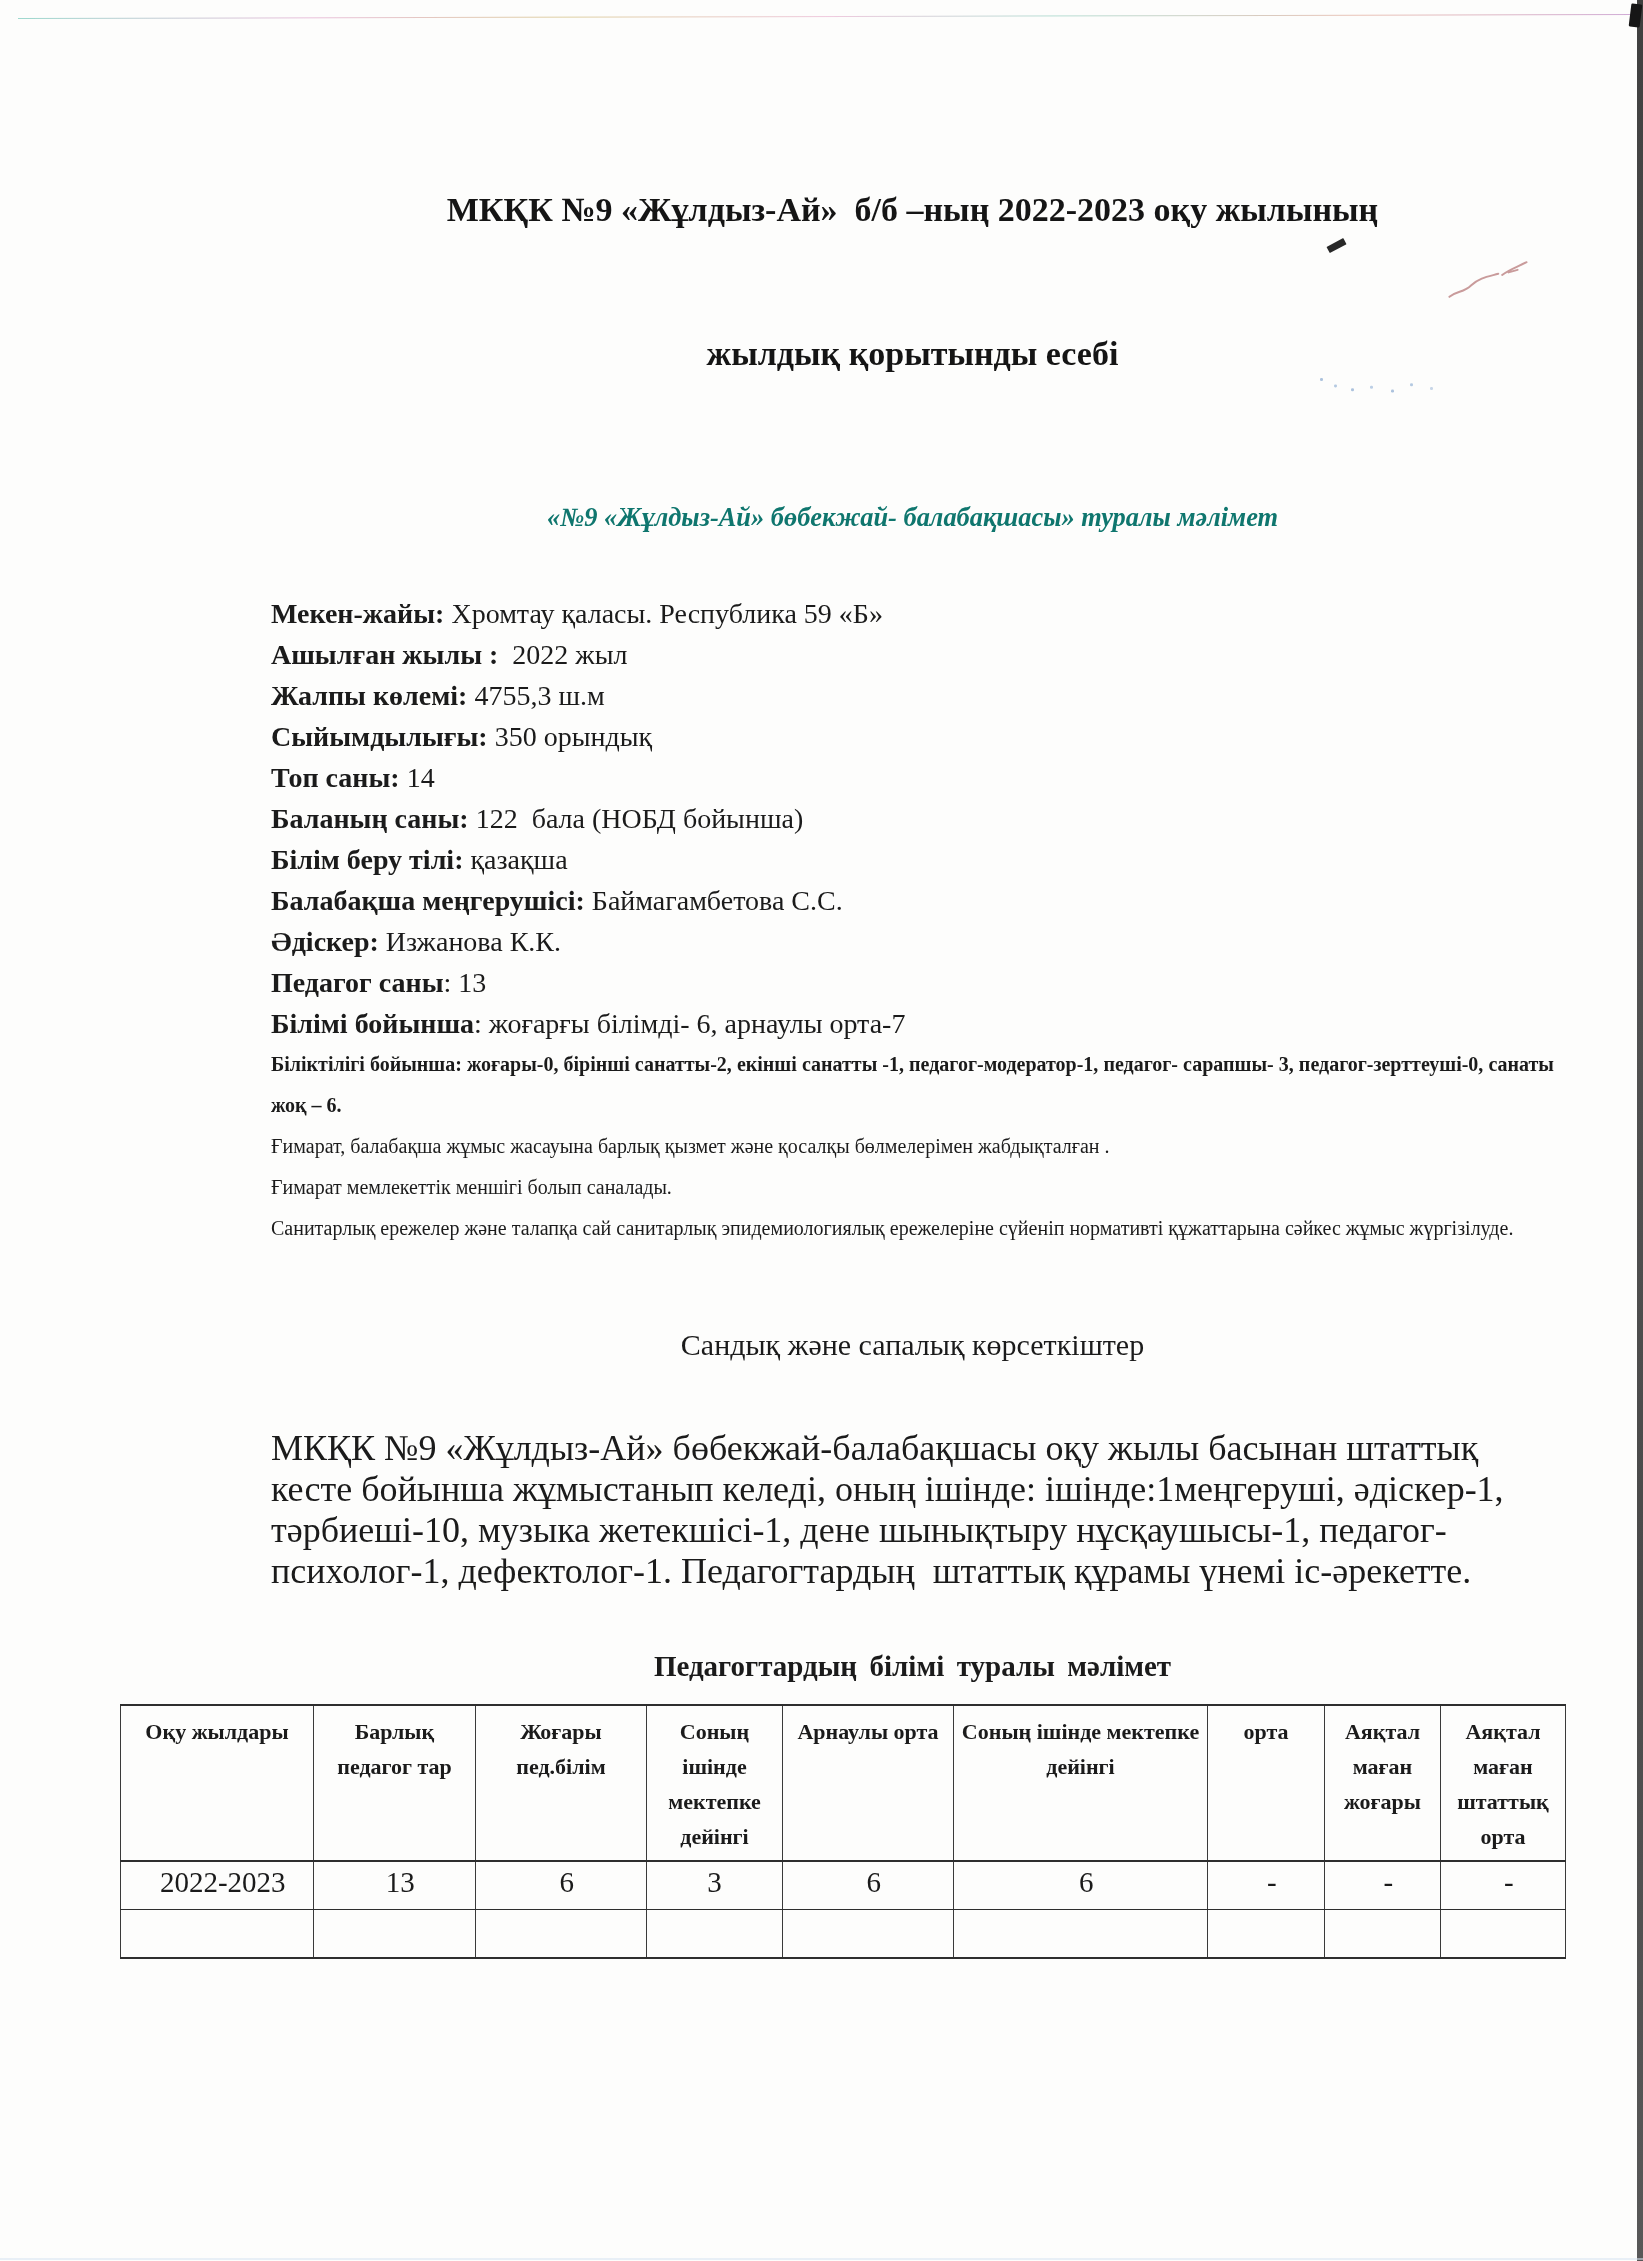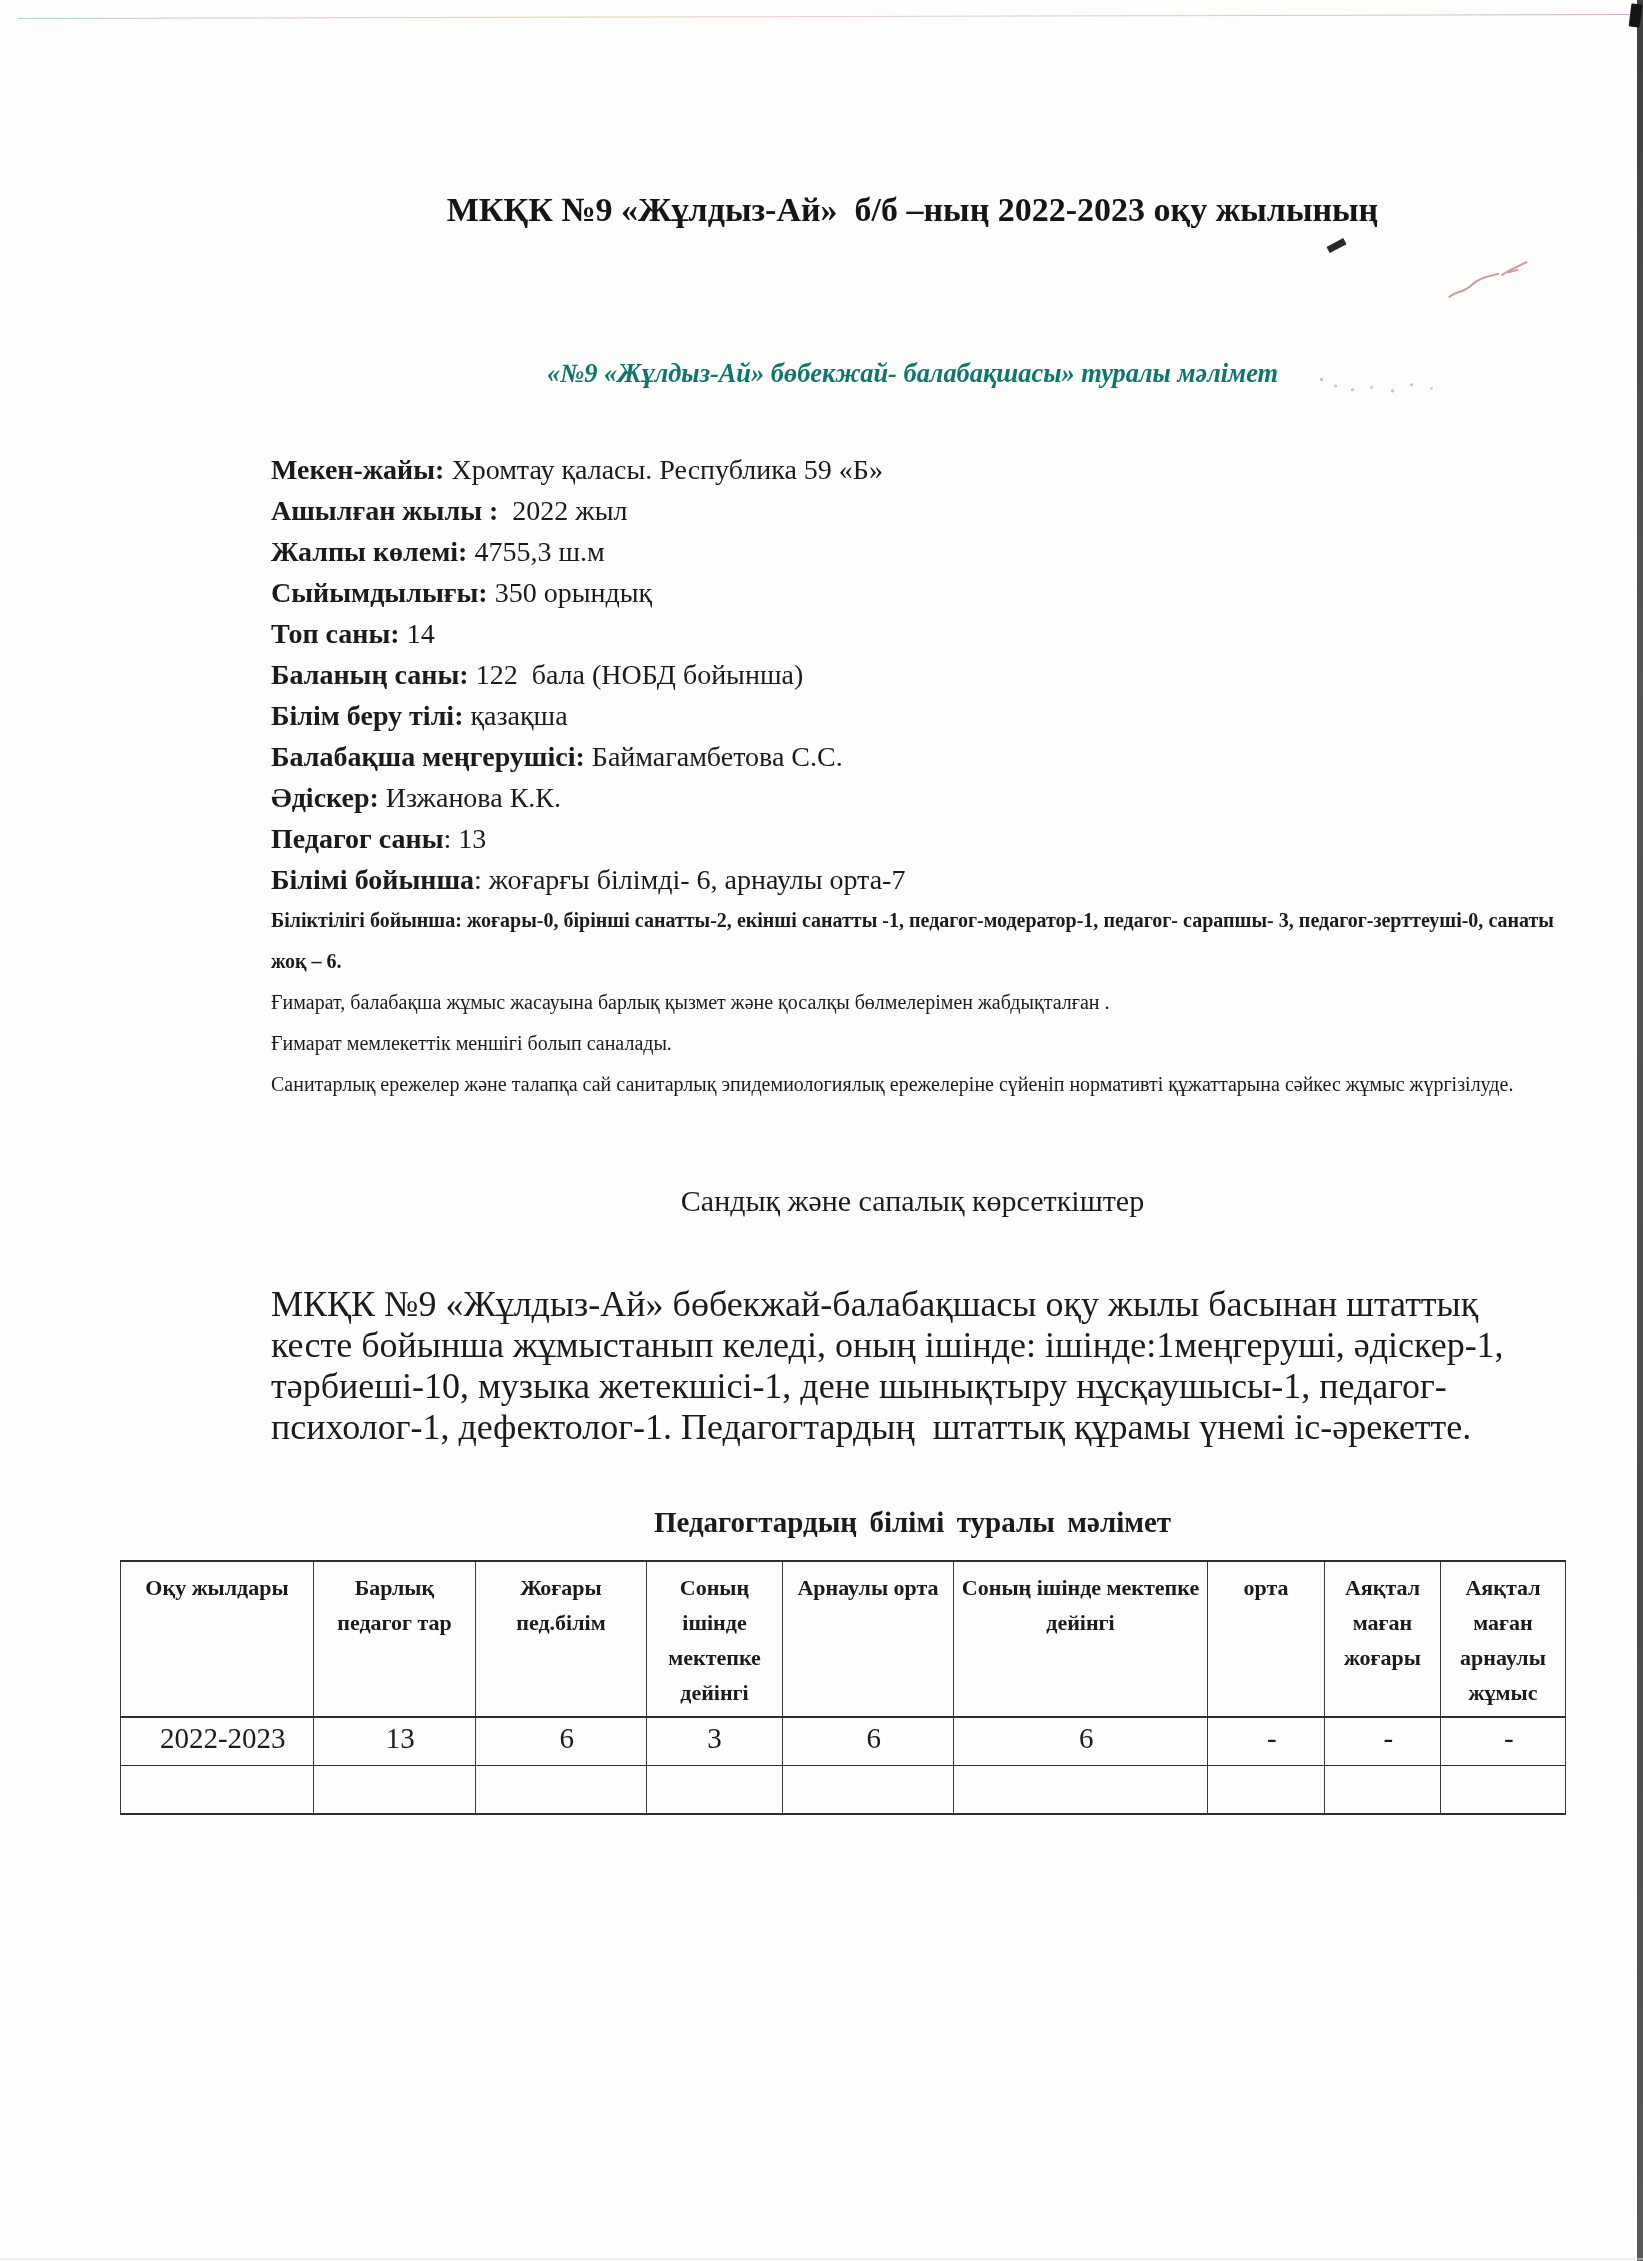--- a/index.html
+++ b/index.html
@@ -146,20 +146,21 @@
       <path d="M8 62 C 20 52, 30 56, 42 44 S 70 30, 84 26 M 90 28 C 100 20, 112 16, 128 8 M 100 24 l 14 -4" stroke="#b87b7b" stroke-width="3" fill="none" stroke-linecap="round"></path>
     </svg>
   </div>
   <div class="ink-dots"></div>
   <div class="scan-bottom-line"></div>
 
   <div class="content">
 
     <div class="doc-title">
       <div>МКҚК №9 «Жұлдыз-Ай»  б/б –ның 2022-2023 оқу жылының</div>
+      <div>жылдық қорытынды есебі</div>
     </div>
 
     <div class="subtitle">«№9 «Жұлдыз-Ай» бөбекжай- балабақшасы» туралы мәлімет</div>
 
     <div class="info-block">
       <div class="info-line"><span class="lbl">Мекен-жайы:</span><span class="val"> Хромтау қаласы. Республика 59 «Б»</span></div>
       <div class="info-line"><span class="lbl">Ашылған жылы :</span><span class="val">  2022 жыл</span></div>
       <div class="info-line"><span class="lbl">Жалпы көлемі:</span><span class="val"> 4755,3 ш.м</span></div>
       <div class="info-line"><span class="lbl">Сыйымдылығы:</span><span class="val"> 350 орындық</span></div>
       <div class="info-line"><span class="lbl">Топ саны:</span><span class="val"> 14</span></div>
@@ -196,21 +197,21 @@
       <tbody>
           <tr class="hdr">
         <th>Оқу жылдары</th>
         <th>Барлық педагог тар</th>
         <th>Жоғары пед.білім</th>
         <th>Соның ішінде мектепке дейінгі</th>
         <th>Арнаулы орта</th>
         <th>Соның ішінде мектепке дейінгі</th>
         <th>орта</th>
         <th>Аяқтал маған жоғары</th>
-        <th>Аяқтал маған арнаулы жұмыс</th>
+        <th>Аяқтал маған штаттық орта</th>
       </tr>
       <tr class="data">
         <td>2022-2023</td>
         <td>13</td>
         <td>6</td>
         <td>3</td>
         <td>6</td>
         <td>6</td>
         <td>-</td>
         <td>-</td>

